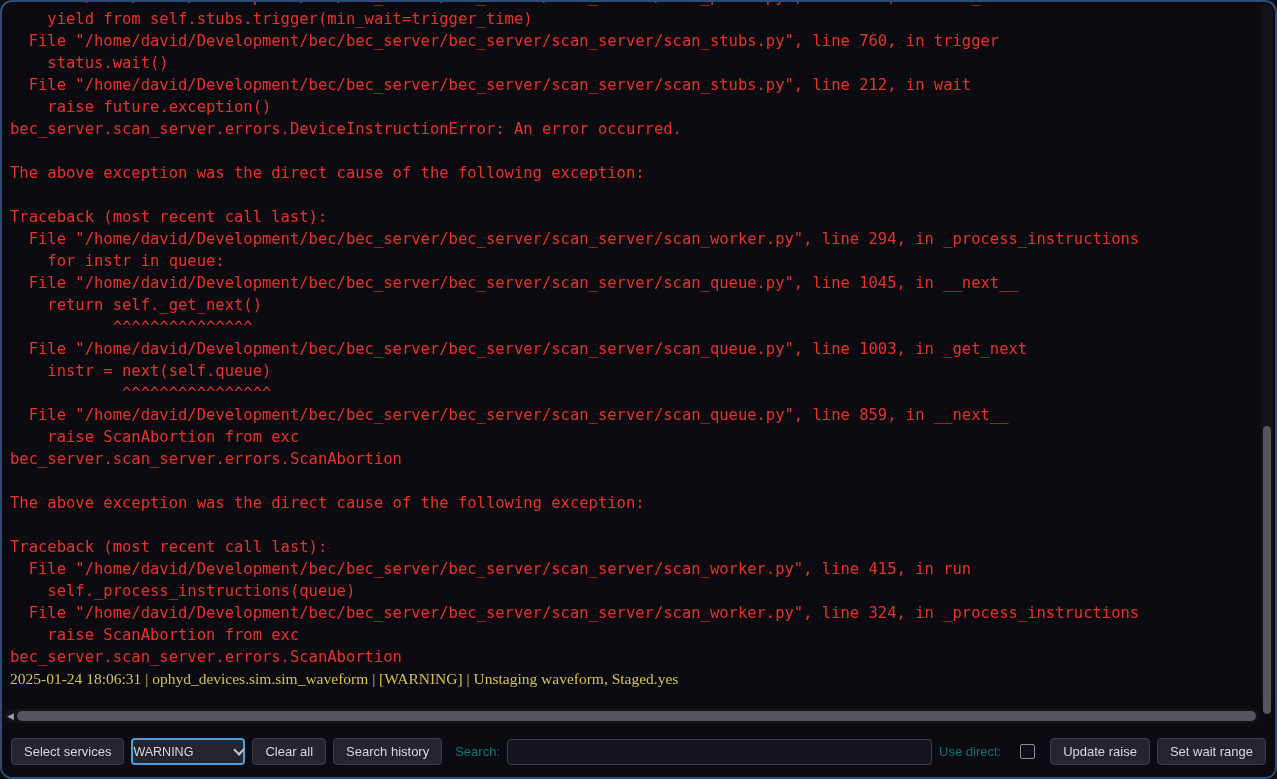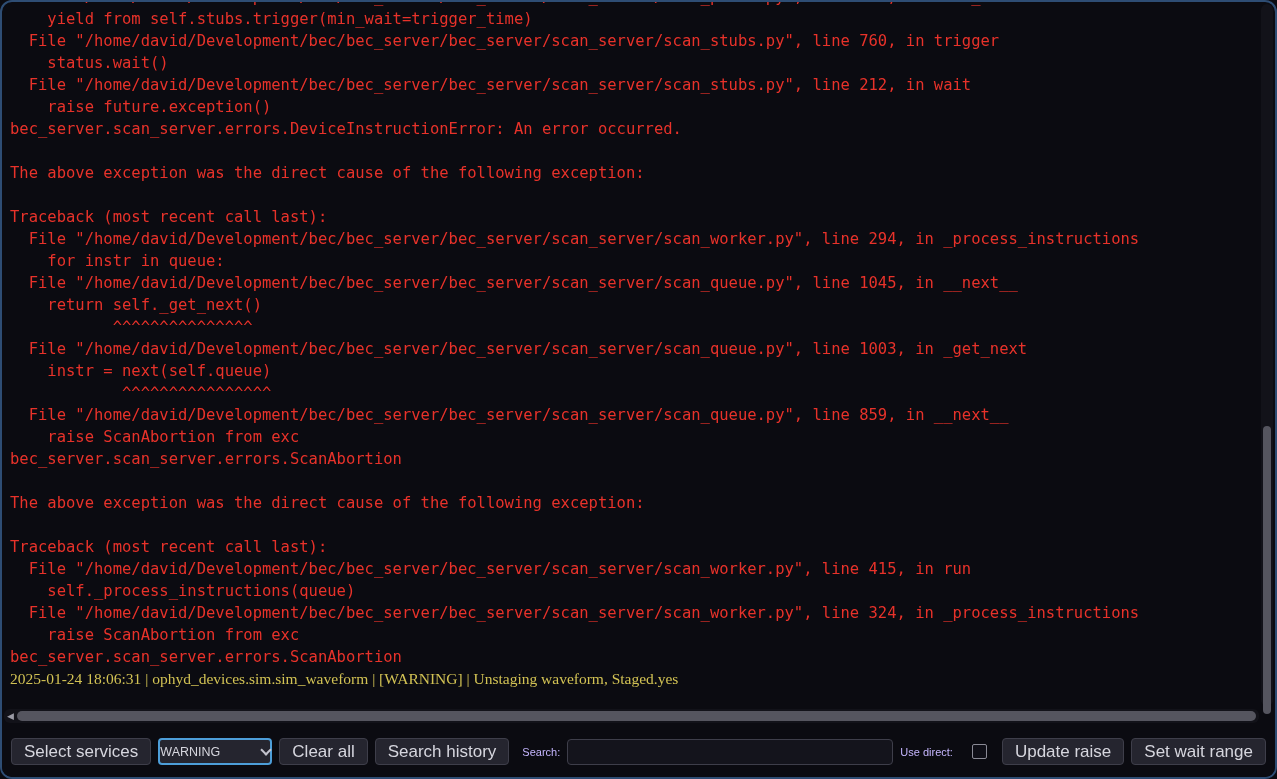--- a/index.html
+++ b/index.html
@@ -28,29 +28,29 @@
              background:var(--scroll-thumb,#55555f); border-radius:5px; }
   .h-arrow-left { position:absolute; left:1px; top:0; height:14px; width:11px;
                   color:#9a9aa5; font-size:9px; line-height:14px; text-align:center;
                   font-family:"DejaVu Sans",sans-serif; }
 
   
   .toolbar { height:51px; flex:none; display:flex; align-items:center;
              gap:7px; padding:0 9px; background:var(--bg,#0b0b11); }
   .tb-button { height:27px; padding:0 12px; background:var(--button-bg,#25252f);
                color:var(--button-fg,#d6d6de); border:1px solid var(--button-border,#3e3e4a);
-               border-radius:4px; font-size:17px; font-family:inherit; white-space:nowrap; }
+               border-radius:4px; font-size:13px; font-family:inherit; white-space:nowrap; }
   .combo { height:27px; width:114px; background:var(--button-bg,#25252f);
            border:2px solid var(--accent,#4d9ed9); border-radius:4px;
            display:flex; align-items:center; justify-content:space-between;
            padding:0 0; color:var(--button-fg,#d6d6de); font-size:12.5px; }
   .chevron { width:8px; height:8px; border-right:2px solid #c4c4ce;
              border-bottom:2px solid #c4c4ce; transform:rotate(45deg);
              margin-top:-4px; flex:none; }
-  .tb-label { color:#c4b5fd; font-size:11px; white-space:nowrap; }
+  .tb-label { color:#0f766e; font-size:13px; white-space:nowrap; }
   .search-label { margin-left:6px; }
   .search-input { flex:1; height:26px; background:#14141c; color:#d6d6de;
                   border:1px solid var(--button-border,#3e3e4a); border-radius:4px;
                   padding:0 8px; font-size:13px; font-family:inherit; outline:none; }
   .checkbox { width:15px; height:15px; flex:none; border:1px solid #8a8a95;
               border-radius:2px; background:#0f0f17; margin-left:12px; margin-right:8px; }
 </style>
 </head>
 <body>
 

